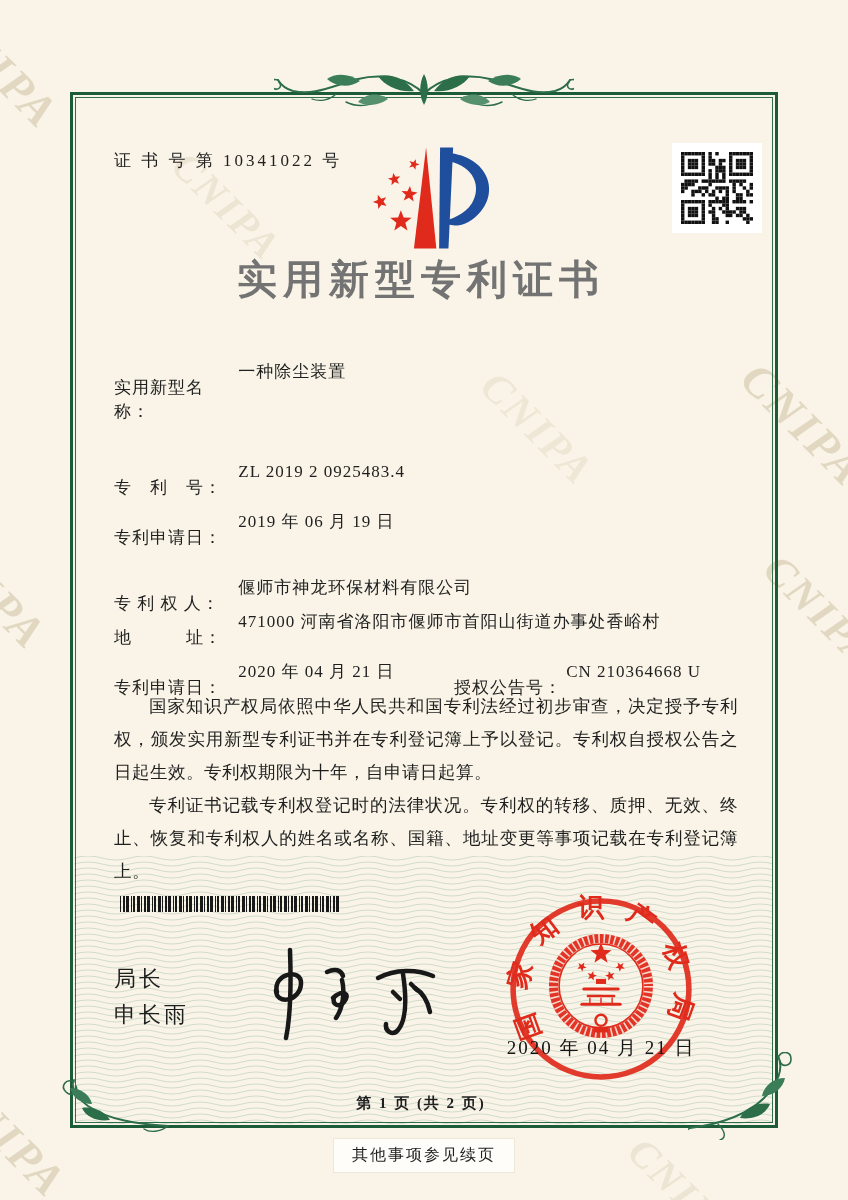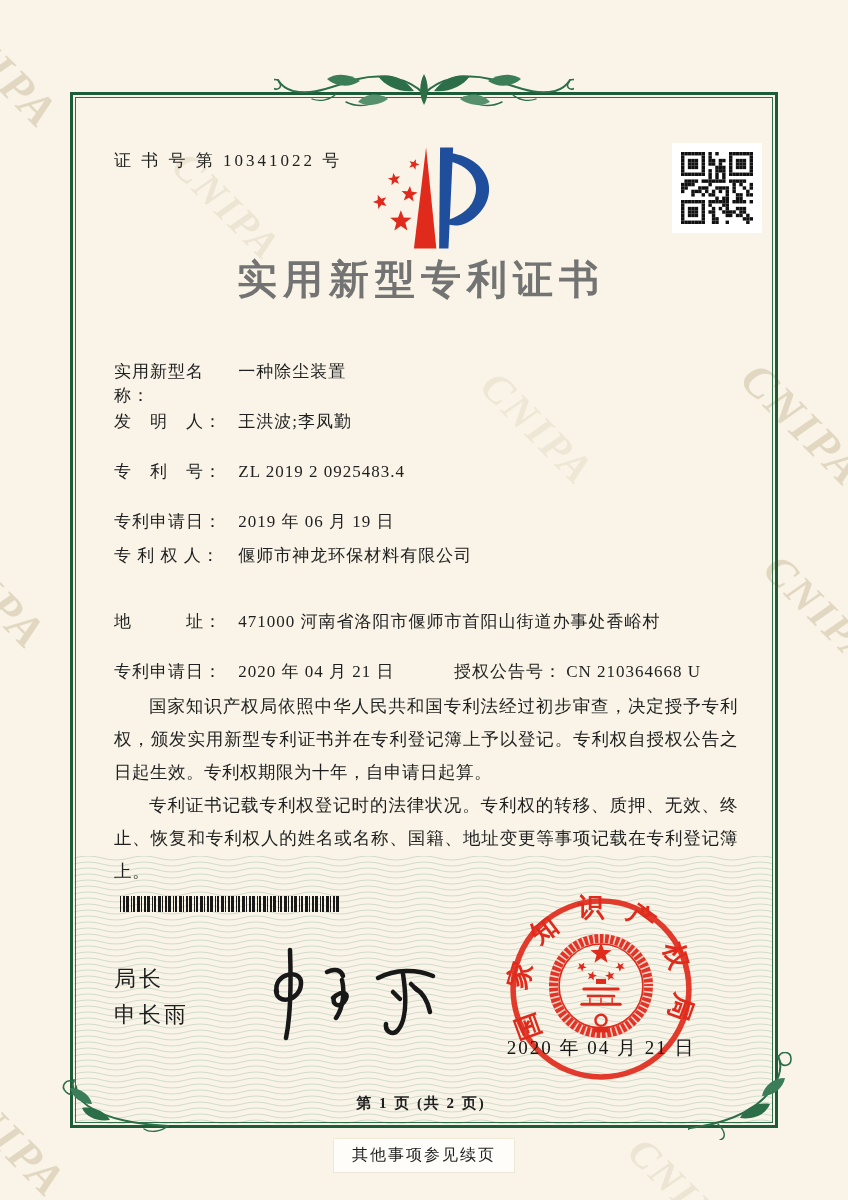--- a/index.html
+++ b/index.html
@@ -16,21 +16,21 @@
       transform:rotate(45deg);transform-origin:left top;white-space:nowrap;
       pointer-events:none;user-select:none;}
   .frame{position:absolute;left:70px;top:92px;width:702px;height:1030px;
          border:3px solid var(--green);}
   .frame-inner{position:absolute;left:2px;top:2px;right:2px;bottom:2px;
          border:1px solid var(--green2);}
   .cert-no{position:absolute;left:114px;top:141px;font-size:17px;letter-spacing:3px;margin-top:8px;}
   .title{position:absolute;left:70px;top:252px;width:702px;text-align:center;
          font-size:40px;font-weight:bold;letter-spacing:6px;color:#737373;}
   .field-row{position:absolute;left:114px;width:640px;font-size:17px;line-height:24px;}
-  .flabel{display:inline-block;width:120px;letter-spacing:1px;vertical-align:top;}
+  .flabel{display:inline-block;width:120px;letter-spacing:1px;vertical-align:top;margin-top:16px;}
   .fvalue{letter-spacing:1px;}
   .grant2{position:absolute;left:340px;top:0;}
   .body-text{position:absolute;left:114px;top:690px;width:624px;font-size:17.5px;
              line-height:33px;text-align:justify;letter-spacing:.5px;}
   .body-text p{margin:0;text-indent:2em;}
   .signer{position:absolute;left:114px;font-size:22px;letter-spacing:3px;}
   .page-info{position:absolute;left:70px;top:1094px;width:702px;text-align:center;
              font-size:15px;letter-spacing:2px;font-weight:bold;}
   .note-box{position:absolute;left:50%;transform:translateX(-50%);top:1138px;
             background:#fefdf9;border:1px solid #eee8d8;padding:6px 18px;
@@ -388,33 +388,29 @@
         <rect x="19" y="20" width="1" height="1" fill="#111"></rect>
       </svg>
   </div>
 
   <div class="title">实用新型专利证书</div>
 
   <div class="field-row" style="top:360px">
     <span class="flabel">实用新型名称：</span>
     <span class="fvalue">一种除尘装置</span>
   </div>
-  <div class="field-row" style="top:410px">
-    <span class="flabel">发　明　人：</span>
-    <span class="fvalue">王洪波;李凤勤</span>
-  </div>
   <div class="field-row" style="top:460px">
     <span class="flabel">专　利　号：</span>
     <span class="fvalue">ZL 2019 2 0925483.4</span>
   </div>
   <div class="field-row" style="top:510px">
     <span class="flabel">专利申请日：</span>
     <span class="fvalue">2019 年 06 月 19 日</span>
   </div>
-  <div class="field-row" style="top:544px">
+  <div class="field-row" style="top:576px">
     <span class="flabel">专 利 权 人：</span>
     <span class="fvalue">偃师市神龙环保材料有限公司</span>
   </div>
   <div class="field-row" style="top:610px">
     <span class="flabel">地　　　址：</span>
     <span class="fvalue">471000 河南省洛阳市偃师市首阳山街道办事处香峪村</span>
   </div>
   <div class="field-row" style="top:660px">
     <span class="flabel">专利申请日：</span>
     <span class="fvalue">2020 年 04 月 21 日</span>

